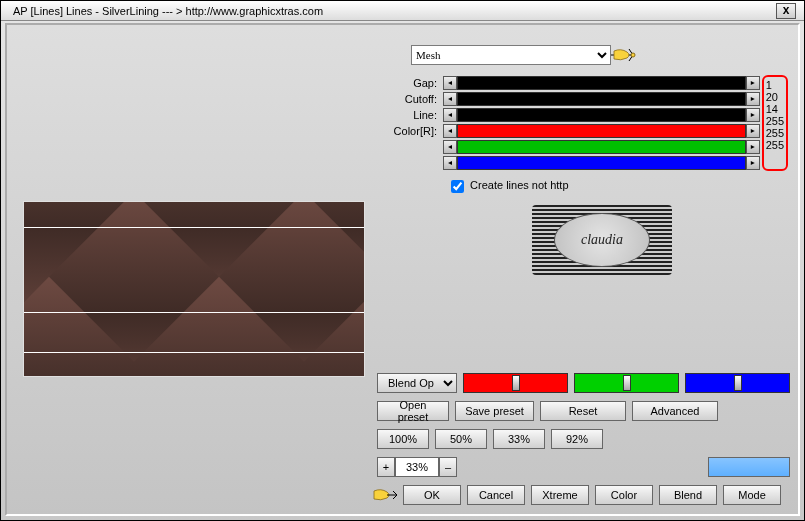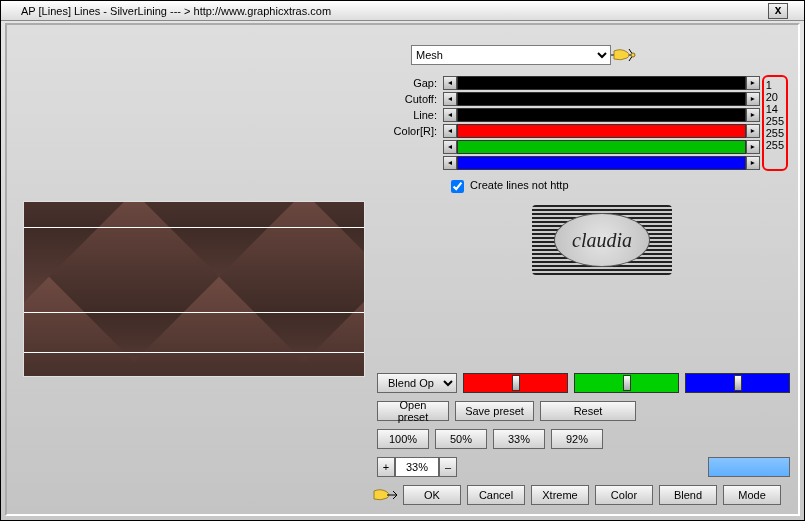--- a/index.html
+++ b/index.html
@@ -1,49 +1,49 @@
 <!DOCTYPE html>
 <html><head>
 <meta charset="utf-8">
 <style>
   * { box-sizing: border-box; }
   body { margin: 0; font-family: "Tahoma", sans-serif; font-size: 11px; background: #dfdfdf; }
   .window { width: 805px; height: 521px; border: 1px solid #000; background: linear-gradient(180deg, #e6e6e6, #c8c8c8); position: relative; overflow: hidden; }
-  .titlebar { height: 20px; background: linear-gradient(180deg, #fff, #ddd); border-bottom: 1px solid #888; display: flex; align-items: center; padding: 0 16px; font-size: 11px; }
+  .titlebar { height: 20px; background: linear-gradient(180deg, #fff, #ddd); border-bottom: 1px solid #888; display: flex; align-items: center; padding: 0 8px; font-size: 11px; }
   .titlebar .title { flex: 1; padding-left: 4px; }
   .close { width: 20px; height: 16px; border: 1px solid #555; background: linear-gradient(180deg,#f5f5f5,#ccc); text-align: center; line-height: 12px; font-weight: bold; font-size: 12px; cursor: pointer; font-family: Arial; }
   .client { position: absolute; top: 22px; left: 4px; right: 4px; bottom: 4px; border: 2px inset #fff; background: linear-gradient(180deg, #dedede, #c4c4c4); }
   .preview { position: absolute; left: 16px; top: 176px; width: 342px; height: 176px; border: 1px solid #e0e0e0; background: #9a6f66; overflow:hidden;}
   .preview .checker { position:absolute; inset:0; background-image: linear-gradient(45deg,#f6d6d6 25%,transparent 25%,transparent 75%,#f6d6d6 75%), linear-gradient(45deg,#f6d6d6 25%,transparent 25%,transparent 75%,#f6d6d6 75%); background-size: 16px 16px; background-position: 0 0, 8px 8px; background-color:#fff4f4; opacity:.95;}
   .preview .diamonds { position:absolute; inset:0; }
   .preview .dia { position:absolute; background: linear-gradient(135deg,#6e4a42,#3f2b26,#6e4a42); transform: rotate(45deg);}
   .preview .lines { position:absolute; inset:0; pointer-events:none; }
   .preview .lines div { position:absolute; background:#fff; }
   
   .controls { position: absolute; left: 380px; top: 20px; right: 10px; }
   .mesh-row { display:flex; align-items:center; margin-bottom:10px; }
-  .mesh-row .sel { margin-left:24px; }
+  .mesh-row .sel { margin-left:24px;font-family:Liberation Serif, serif; }
   select.sel { width: 200px; height: 20px; font-size: 11px; background:#fff; border:1px solid #7b7b7b; }
   .pointer { width: 28px; height: 18px; }
   .pointer svg { display:block; }
   .slider-row { display:flex; align-items:center; height: 16px; margin-bottom: 0px; }
   .slider-row .lbl { width: 56px; text-align: right; padding-right: 6px; }
   .slider-row .arrow { width: 14px; height: 14px; border:1px solid #555; background: linear-gradient(180deg,#eee,#bbb); display:flex; align-items:center; justify-content:center; font-size:8px; line-height:1; cursor:pointer; }
   .slider-row .bar { flex:1; height: 14px; border:1px solid #333; background:#000; position:relative; }
   .bar.red { background:#ff0000; }
   .bar.green { background:#00c000; }
   .bar.blue { background:#0000ff; }
   .vals-outline { border: 2px solid #ff0000; border-radius: 6px; padding: 2px 2px; display:flex; flex-direction:column; gap:0; margin-left: 2px; }
   
   .checkbox-row { margin-left: 60px; margin-top: 6px; }
   .checkbox-row input { vertical-align: middle; }
   
   .claudia { position:absolute; left: 525px; top: 180px; width: 140px; height: 70px; }
   .claudia .stripes { position:absolute; inset:0; background: repeating-linear-gradient(180deg,#222 0 2px,#ccc 2px 4px); border-radius: 4px;}
-  .claudia .oval { position:absolute; left: 22px; top: 8px; width: 96px; height: 54px; border-radius: 50%; background: radial-gradient(circle,#e4e4e4,#bfbfbf); border:1px solid #555; display:flex; align-items:center; justify-content:center; font-family: "Brush Script MT","Comic Sans MS",cursive; font-size: 20px; color:#222; font-style: italic;}
+  .claudia .oval { position:absolute; left: 22px; top: 8px; width: 96px; height: 54px; border-radius: 50%; background: radial-gradient(circle,#e4e4e4,#bfbfbf); border:1px solid #555; display:flex; align-items:center; justify-content:center; font-family: "Brush Script MT","Comic Sans MS",cursive; font-size: 14px; color:#222; font-style: italic;}
   
   .bottom { position:absolute; left: 370px; top: 348px; right: 8px; }
   .btn { height: 20px; border: 1px solid #666; background: linear-gradient(180deg,#f8f8f8,#d0d0d0); font-size: 11px; padding: 0 6px; cursor:pointer; display:inline-flex; align-items:center; justify-content:center; font-family:inherit;}
   .row { display:flex; align-items:center; gap: 6px; margin-bottom: 8px; }
   .blend-opt { width: 80px; }
   .rgb-slider { flex:1; height: 20px; border:1px solid #333; position:relative; display:flex; align-items:center; justify-content:center;}
   .rgb-slider .knob { width: 8px; height: 16px; background: linear-gradient(180deg,#fff,#aaa); border:1px solid #333;}
   .rgb-slider.red { background:#ff0000; }
   .rgb-slider.green { background:#00d000; }
   .rgb-slider.blue { background:#0000ff; }
@@ -168,21 +168,22 @@
         <div class="rgb-slider green">
             <div class="knob"></div>
           </div>
         <div class="rgb-slider blue">
             <div class="knob"></div>
           </div>
       </div>
       <div class="row">
         <button class="btn" style="width:72px">Open preset</button>
         <button class="btn" style="width:79px">Save preset</button>
-        <button class="btn" style="width:96px">Reset</button>
+        <button class="btn" style="width:86px">Reset</button>
+        <button class="btn" style="width:86px">Advanced</button>
       </div>
       <div class="row">
         <button class="btn" style="width:52px">100%</button>
         <button class="btn" style="width:52px">50%</button>
         <button class="btn" style="width:52px">33%</button>
         <button class="btn" style="width:52px">92%</button>
       </div>
       <div class="row" style="justify-content:flex-start;">
         <div class="zoom-box">
           <div class="small">+</div>

